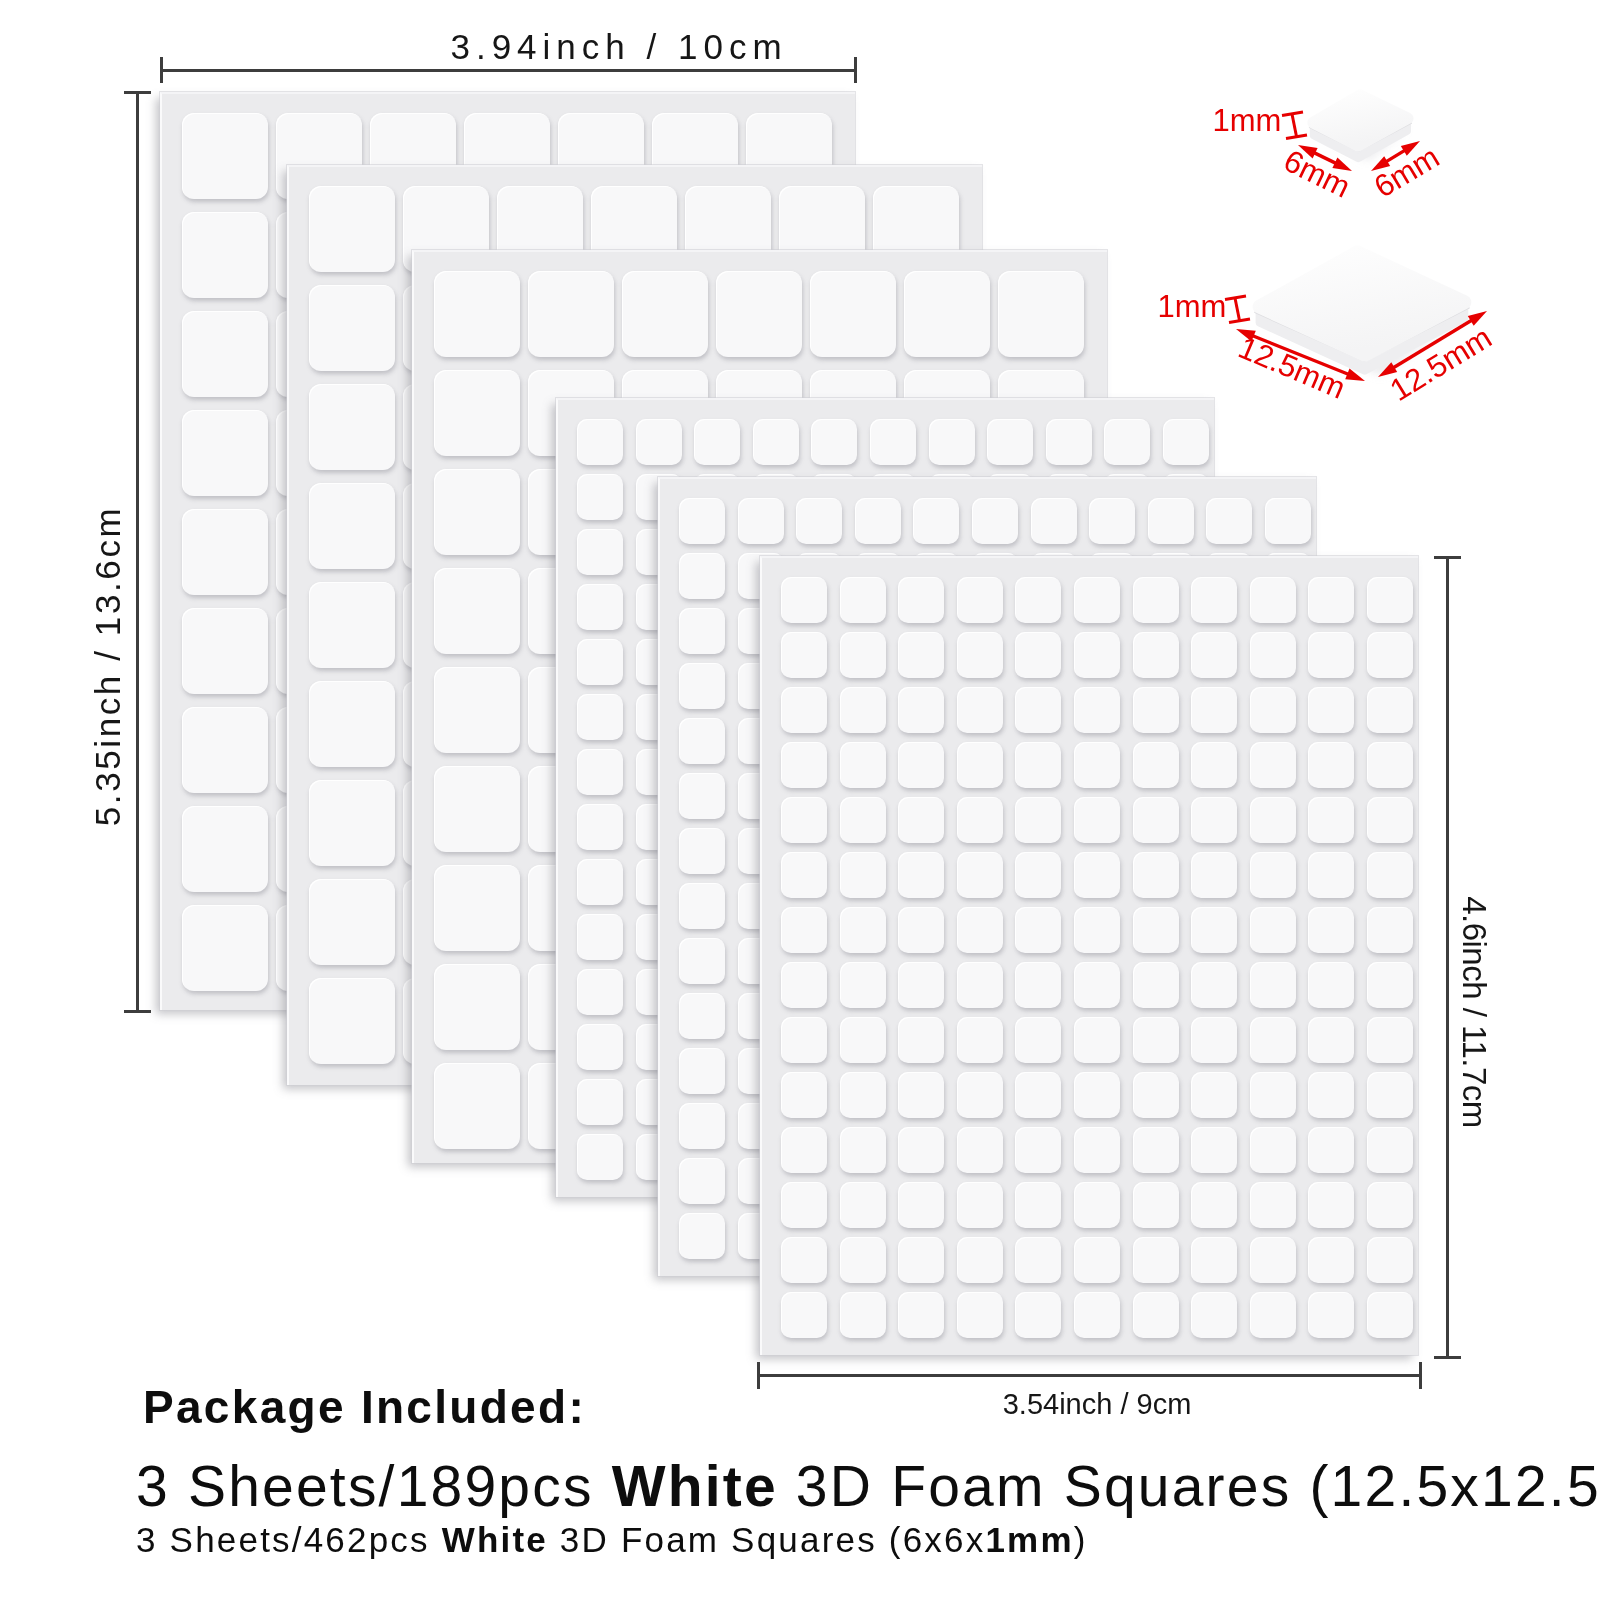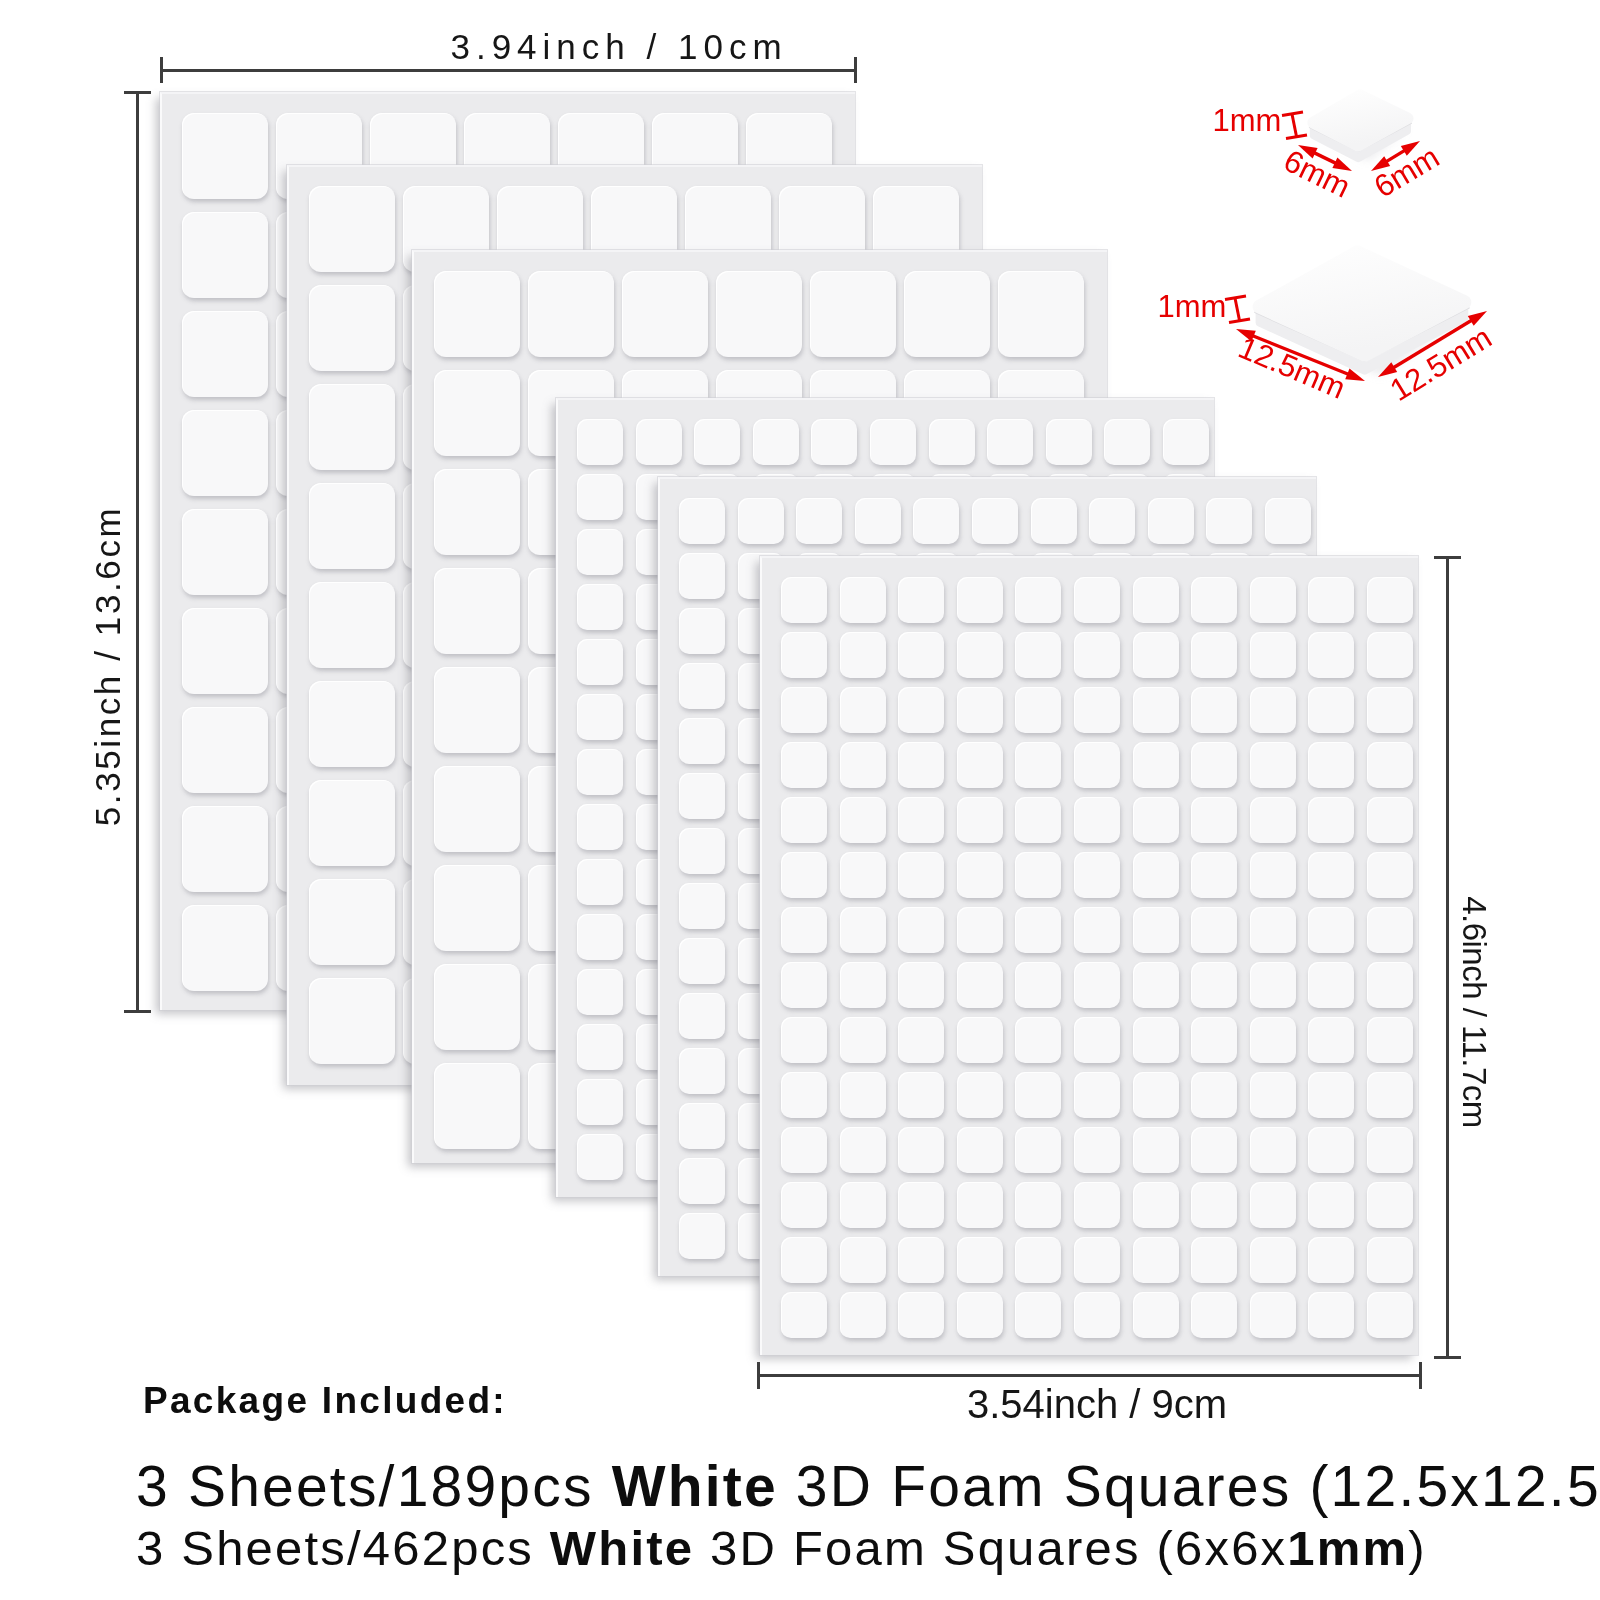--- a/index.html
+++ b/index.html
@@ -707,21 +707,21 @@
 </div>
 
 <div class="dtext" style="left:1474px;top:1012px;transform:translate(-50%,-50%) rotate(90deg);font-size:33px;letter-spacing:-0.5px;">4.6inch / 11.7cm</div>
 
 <div>
 <div class="dline" style="left:757px;top:1374px;width:665px;height:3px;"></div>
 <div class="dline" style="left:757px;top:1362px;width:3px;height:27px;"></div>
 <div class="dline" style="left:1419px;top:1362px;width:3px;height:27px;"></div>
 </div>
 
-<div class="dtext" style="left:1097px;top:1404px;transform:translate(-50%,-50%);font-size:40px;">3.54inch / 9cm</div>
+<div class="dtext" style="left:1097px;top:1404px;transform:translate(-50%,-50%);font-size:29px;">3.54inch / 9cm</div>
 
 <svg width="1600" height="1600" viewBox="0 0 1600 1600" style="position:absolute;left:0;top:0;z-index:20;">
 <defs>
 <linearGradient id="topg" x1="0" y1="0" x2="0.35" y2="1">
   <stop offset="0" stop-color="#fefefe"></stop>
         <stop offset="1" stop-color="#f4f4f5"></stop>
 </linearGradient>
 <filter id="blur6" x="-60%" y="-60%" width="220%" height="220%">
         <feGaussianBlur stdDeviation="5"></feGaussianBlur>
       </filter>
@@ -783,17 +783,17 @@
 
 <g>
       <path d="M1391.7,368.7 L1473.3,319.3" stroke="#e60000" stroke-width="3.4" fill="none"></path>
       <path d="M1378.0,377.0 L1397.2,372.1 L1391.3,362.2 Z" fill="#e60000"></path>
       <path d="M1487.0,311.0 L1467.8,315.9 L1473.7,325.8 Z" fill="#e60000"></path>
     </g>
 
 <text x="1442" y="374" fill="#e60000" font-size="31" text-anchor="middle" font-family="Liberation Sans, sans-serif" transform="rotate(-31.5 1442 366)">12.5mm</text>
 </svg>
 
-<div style="position:absolute;left:143px;top:1380px;font-size:37px;font-weight:bold;color:#0d0d0d;letter-spacing:2.3px;">Package Included:</div>
+<div style="position:absolute;left:143px;top:1380px;font-size:46px;font-weight:bold;color:#0d0d0d;letter-spacing:2.3px;">Package Included:</div>
 
 <div style="position:absolute;left:136px;top:1453px;font-size:57px;color:#0d0d0d;white-space:nowrap;letter-spacing:2.2px;">3 Sheets/189pcs <b>White</b> 3D Foam Squares (12.5x12.5x<b>1mm</b>)</div>
 
-<div style="position:absolute;left:136px;top:1520px;font-size:49px;color:#0d0d0d;white-space:nowrap;letter-spacing:2.2px;">3 Sheets/462pcs <b>White</b> 3D Foam Squares (6x6x<b>1mm</b>)</div>
+<div style="position:absolute;left:136px;top:1520px;font-size:35px;color:#0d0d0d;white-space:nowrap;letter-spacing:2.2px;">3 Sheets/462pcs <b>White</b> 3D Foam Squares (6x6x<b>1mm</b>)</div>
 
 </body></html>

